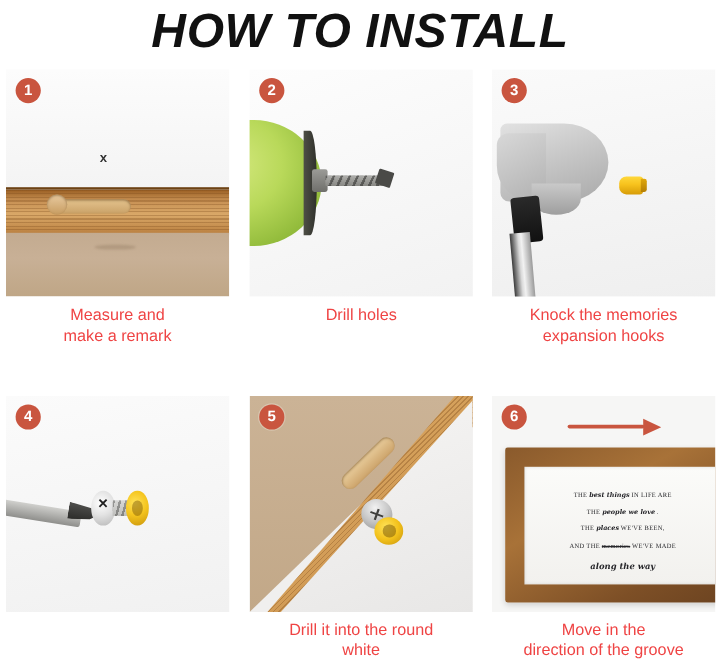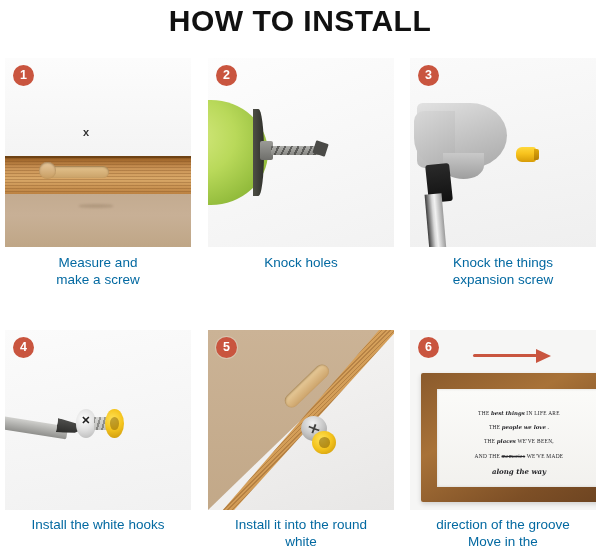--- a/index.html
+++ b/index.html
@@ -8,43 +8,44 @@
     background:#ffffff;
     font-family:"Liberation Sans", sans-serif;
     overflow:hidden;
     position:relative;
   }
   .page{position:relative;width:600px;height:556px;}
 
   .title{
     position:absolute;left:0;top:4px;width:600px;
     text-align:center;
-    font-size:30px;
+    font-size:40px;
     font-weight:700;
     letter-spacing:.5px;
     color:#111111;
     font-family:"Liberation Sans", sans-serif;
+    font-style:italic;
   }
 
   .grid{
     position:absolute;left:0;top:58px;width:600px;height:470px;
   }
 
   .cell{position:absolute;}
   .panel{
     position:absolute;left:0;top:0;
     overflow:hidden;
     background:#f3f3f1;
   }
   .caption{
     position:absolute;left:0;width:100%;
     text-align:center;
     font-size:13.5px;
     line-height:17px;
-    color:#0369a1;
+    color:#ef4444;
     font-family:"Liberation Sans", sans-serif;
   }
 
   
   .badge{
     position:absolute;left:8px;top:7px;
     width:21px;height:21px;border-radius:50%;
     background:#c9553f;
     color:#ffffff;
     font-size:12.5px;font-weight:700;
@@ -296,81 +297,78 @@
       <div class="panel p1" style="width:186px;height:189px;">
         <div class="badge">1</div>
         <div class="wall"></div>
         <div class="xmark">x</div>
         <div class="woodband"></div>
         <div class="groove"></div>
         <div class="board"></div>
       </div>
       <div class="caption" style="top:196px;">
         <div>Measure and</div>
-        <div>make a screw</div>
+        <div>make a remark</div>
       </div>
     </div>
 
     <div class="cell" style="left:208px;top:0px;width:186px;height:230px;">
       <div class="panel p2" style="width:186px;height:189px;">
         <div class="badge">2</div>
         <div class="drillbody"></div>
         <div class="collar"></div>
         <div class="chuck"></div>
         <div class="bit"></div>
         <div class="bittip2"></div>
       </div>
       <div class="caption" style="top:196px;">
-        <div>Knock holes</div>
+        <div>Drill holes</div>
       </div>
     </div>
 
     <div class="cell" style="left:410px;top:0px;width:186px;height:230px;">
       <div class="panel p3" style="width:186px;height:189px;">
         <div class="badge">3</div>
         <div class="head"></div>
         <div class="claw"></div>
         <div class="neck"></div>
         <div class="grip"></div>
         <div class="handle"></div>
         <div class="anchor"></div>
       </div>
       <div class="caption" style="top:196px;">
-        <div>Knock the things</div>
-        <div>expansion screw</div>
+        <div>Knock the memories</div>
+        <div>expansion hooks</div>
       </div>
     </div>
 
     <div class="cell" style="left:5px;top:272px;width:186px;height:200px;">
       <div class="panel p4" style="width:186px;height:180px;">
         <div class="badge">4</div>
         <div class="driver"></div>
         <div class="drivertip"></div>
         <div class="screwhead"></div>
         <div class="phillips">✕</div>
         <div class="shank"></div>
         <div class="anchor4"></div>
       </div>
-      <div class="caption" style="top:186px;">
-        <div>Install the white hooks</div>
-      </div>
     </div>
 
     <div class="cell" style="left:208px;top:272px;width:186px;height:200px;">
       <div class="panel p5" style="width:186px;height:180px;">
         <div class="cardboard"></div>
         <div class="woodstrip"></div>
         <div class="groove5"></div>
         <div class="wall5"></div>
         <div class="screw5"></div>
         <div class="anchor5"></div>
         <div class="badge">5</div>
       </div>
       <div class="caption" style="top:186px;">
-        <div>Install it into the round</div>
+        <div>Drill it into the round</div>
         <div>white</div>
       </div>
     </div>
 
     <div class="cell" style="left:410px;top:272px;width:186px;height:200px;">
       <div class="panel p6" style="width:186px;height:180px;">
         <div class="badge">6</div>
         <div class="arrowwrap">
           <div class="arrowline"></div>
           <div class="arrowhead"></div>
@@ -399,19 +397,19 @@
             </div>
             <div class="sign-line l5">
               
               <span class="scr">along the way</span>
               
             </div>
           </div>
         </div>
       </div>
       <div class="caption" style="top:186px;">
+        <div>Move in the</div>
         <div>direction of the groove</div>
-        <div>Move in the</div>
       </div>
     </div>
 
   </div>
 </div>
 
 </body></html>

